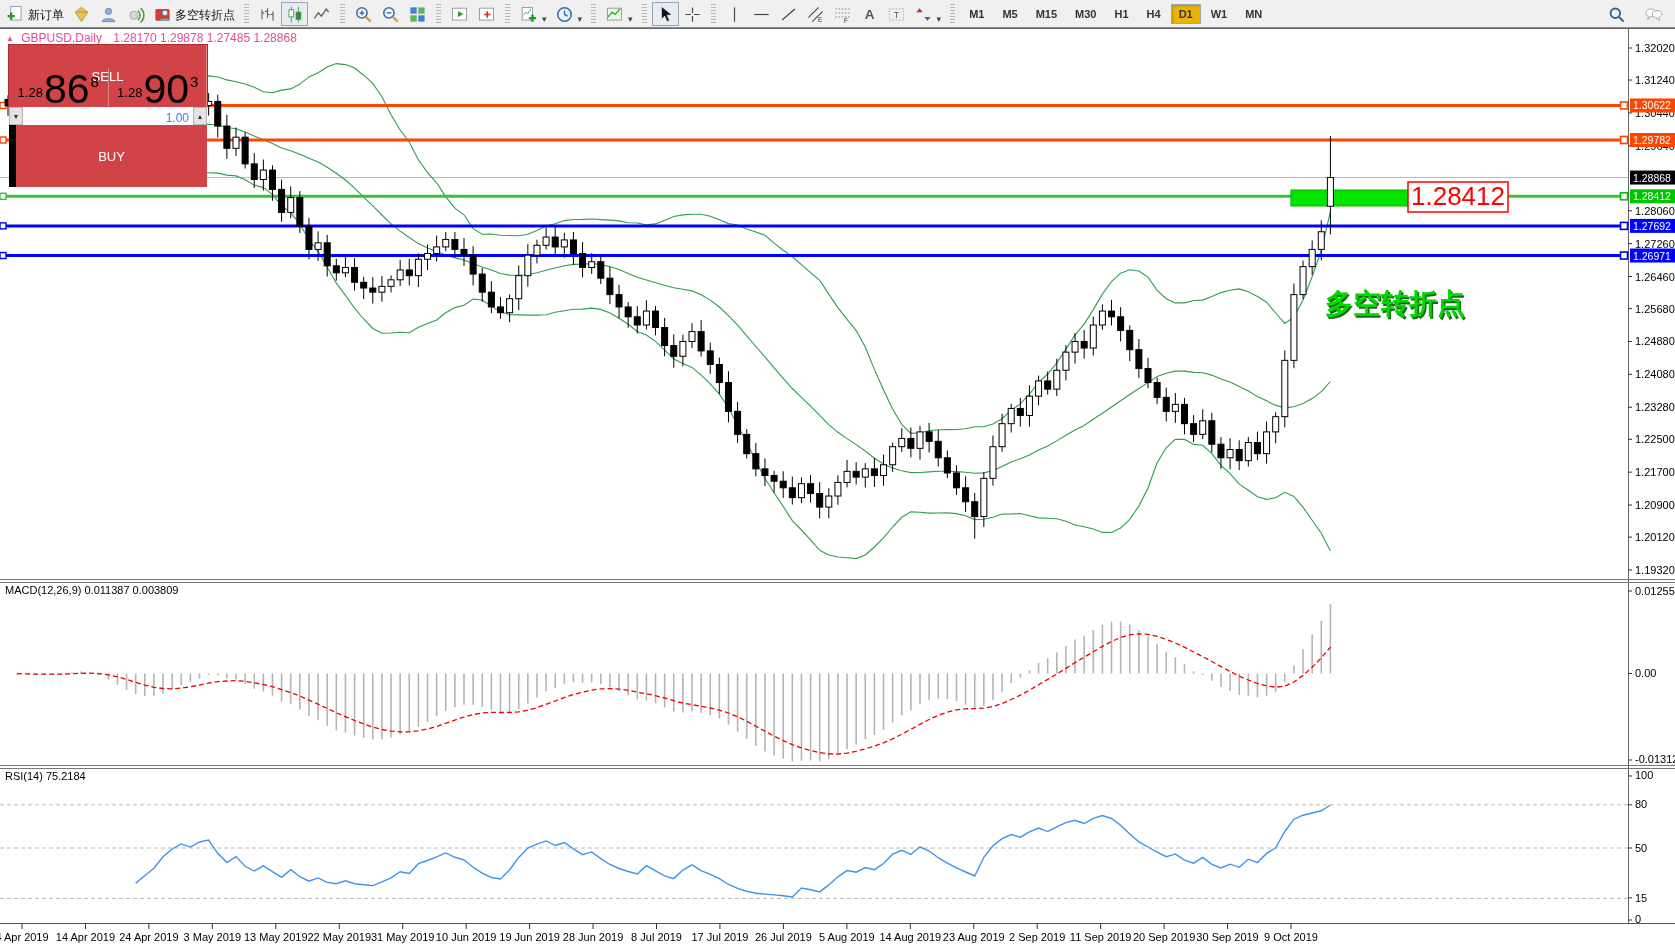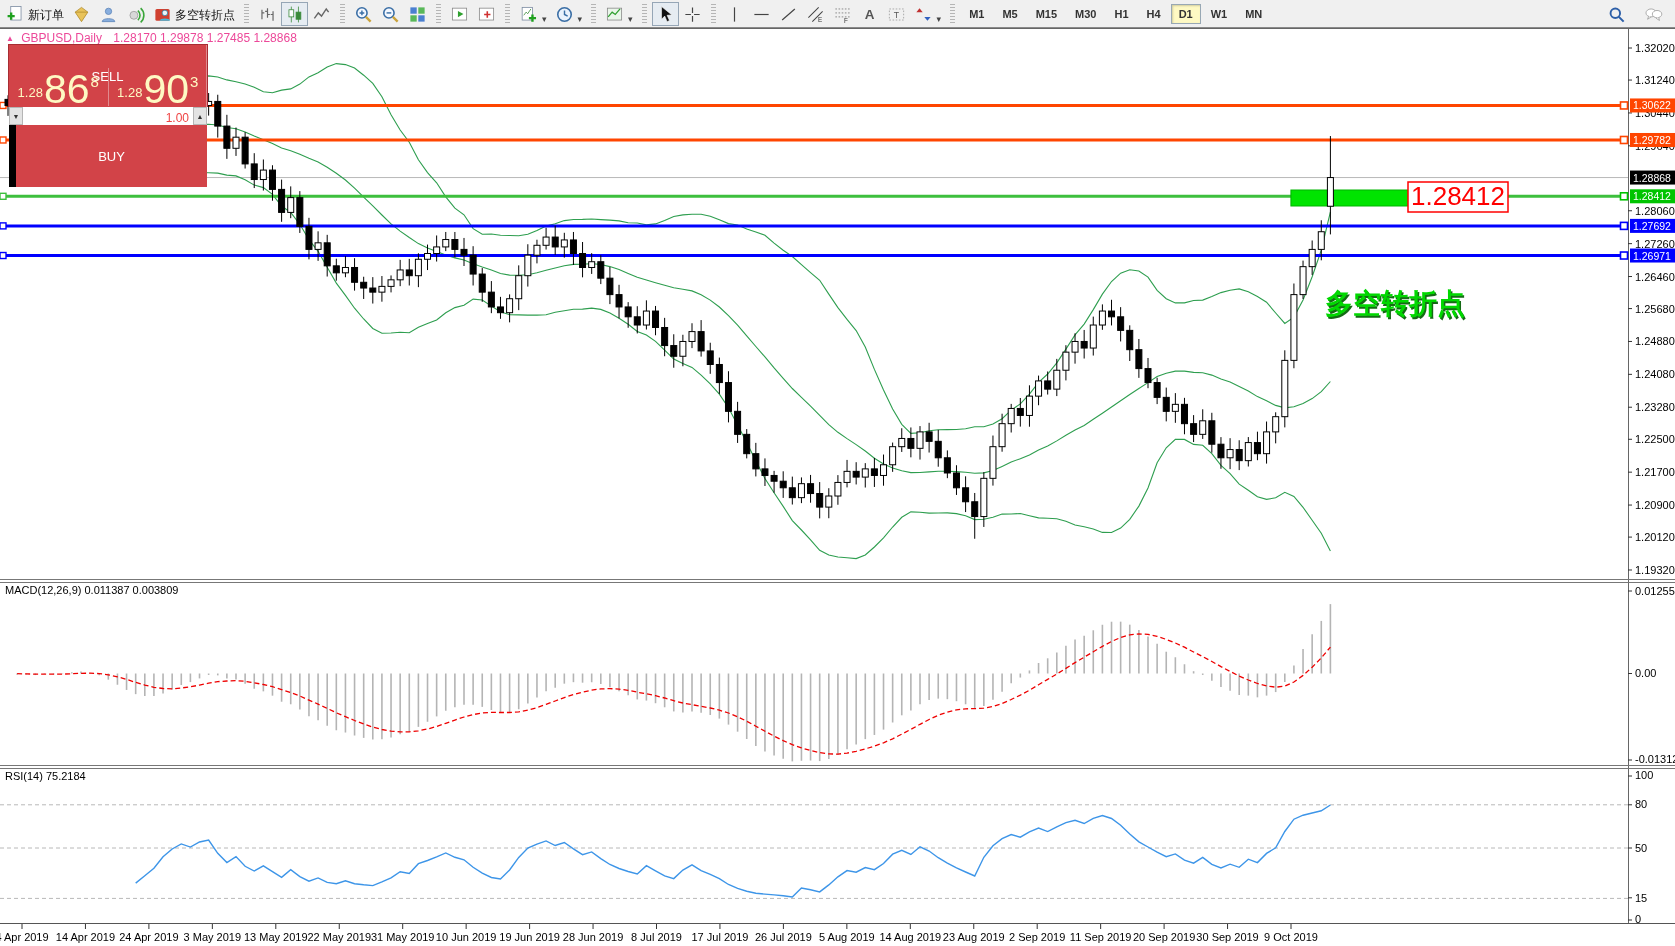--- a/index.html
+++ b/index.html
@@ -8,34 +8,34 @@
   #toolbar{position:absolute;left:0;top:0;width:1675px;height:28px;background:#f0f0f0;
     border-bottom:1px solid #8a8a8a;display:flex;align-items:center;padding-left:2px;box-sizing:border-box;z-index:5;}
   .tb-grip{width:5px;height:20px;margin:0 5px;background:repeating-linear-gradient(to bottom,#b5b5b5 0 1px,transparent 1px 3px);}
   .tb-btn{height:24px;display:inline-flex;align-items:flex-end;gap:3px;padding:1px 3px;background:transparent;
     border:1px solid transparent;cursor:default;font-family:inherit;}
   .tb-btn.active{background:#e6ecf2;border:1px solid #96a6b6;}
   .tbicon{width:19px;height:19px;}
   .tb-label{font-size:12px;color:#111;white-space:nowrap;}
   .tb-dd{font-size:9px;color:#444;margin-left:1px;}
   .tf-btn{font-size:11px;color:#333;padding:3px 7px;margin:0 1px;border:1px solid transparent;background:transparent;font-family:inherit;font-weight:bold;}
-  .tf-btn.active{background:#fef9c3;border:1px solid #98a8b4;box-shadow:inset 1px 1px 2px rgba(0,0,0,.18);}
+  .tf-btn.active{background:#eab308;border:1px solid #98a8b4;box-shadow:inset 1px 1px 2px rgba(0,0,0,.18);}
   .tb-right{margin-left:auto;display:flex;align-items:center;margin-right:8px;gap:10px;}
   
   #chart-title{position:absolute;left:6px;top:31px;z-index:3;font-size:12px;color:#ec4899;white-space:nowrap;}
   #chart-title .tri{font-size:8px;margin-right:4px;vertical-align:1px;}
   #trade-panel{position:absolute;left:8px;top:44px;width:198px;z-index:3;border:1px solid #a82c32;background:#d24348;}
   .tp-row1{display:flex;height:22px;border-bottom:1px solid #e08a8e;flex-direction:column;}
   .tp-btn{flex:0 0 62px;background:#d24348;color:#fff;font-size:13px;border:none;border-right:1px solid #e08a8e;font-family:inherit;}
   .tp-btn.buy{border-right:none;border-left:7px solid #000000;}
   .tp-vol{flex:1;display:flex;background:#fff;}
   .tp-spin{width:14px;background:#e3e3e3;border:1px solid #b5b5b5;font-size:7px;color:#333;padding:0;font-family:inherit;}
-  .tp-vol-val{flex:1;font-size:12px;color:#ef4444;text-align:right;padding:4px 4px 0 0;}
+  .tp-vol-val{flex:1;font-size:12px;color:#3b82f6;text-align:right;padding:4px 4px 0 0;}
   .tp-row2{display:flex;height:38px;}
-  .tp-price{flex:1;color:#fef9c3;display:flex;align-items:flex-end;justify-content:center;padding-bottom:2px;}
+  .tp-price{flex:1;color:#000000;display:flex;align-items:flex-end;justify-content:center;padding-bottom:2px;}
   .tp-price.sell{border-right:1px solid #e08a8e;}
   .tp-small{font-size:13px;margin:0 1px 4px 0;}
   .tp-big{font-size:41px;line-height:30px;}
   .tp-sup{font-size:15px;margin:2px 0 0 1px;align-self:flex-start;padding-top:3px;}
   #main-svg{position:absolute;left:0;top:0;z-index:1;}
 </style>
 </head>
 <body>
 
 <svg width="0" height="0" style="position:absolute">

